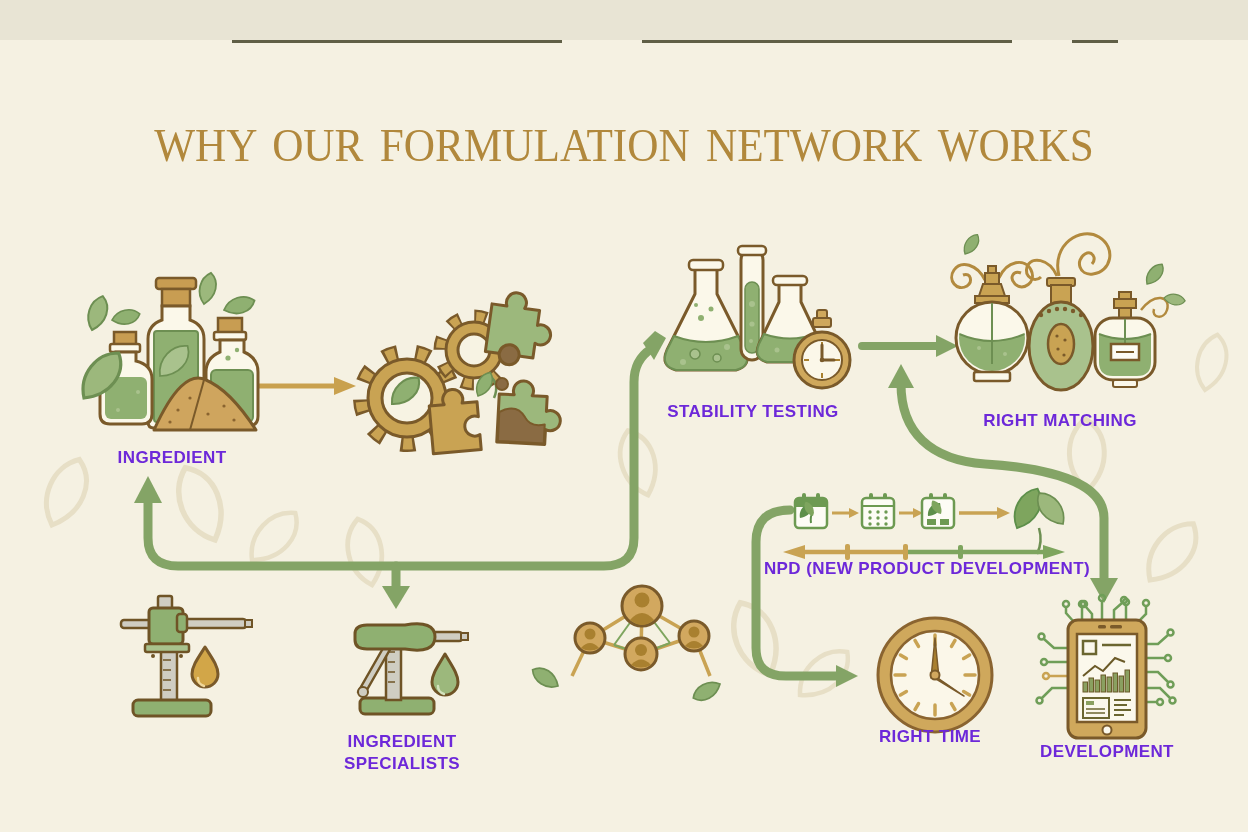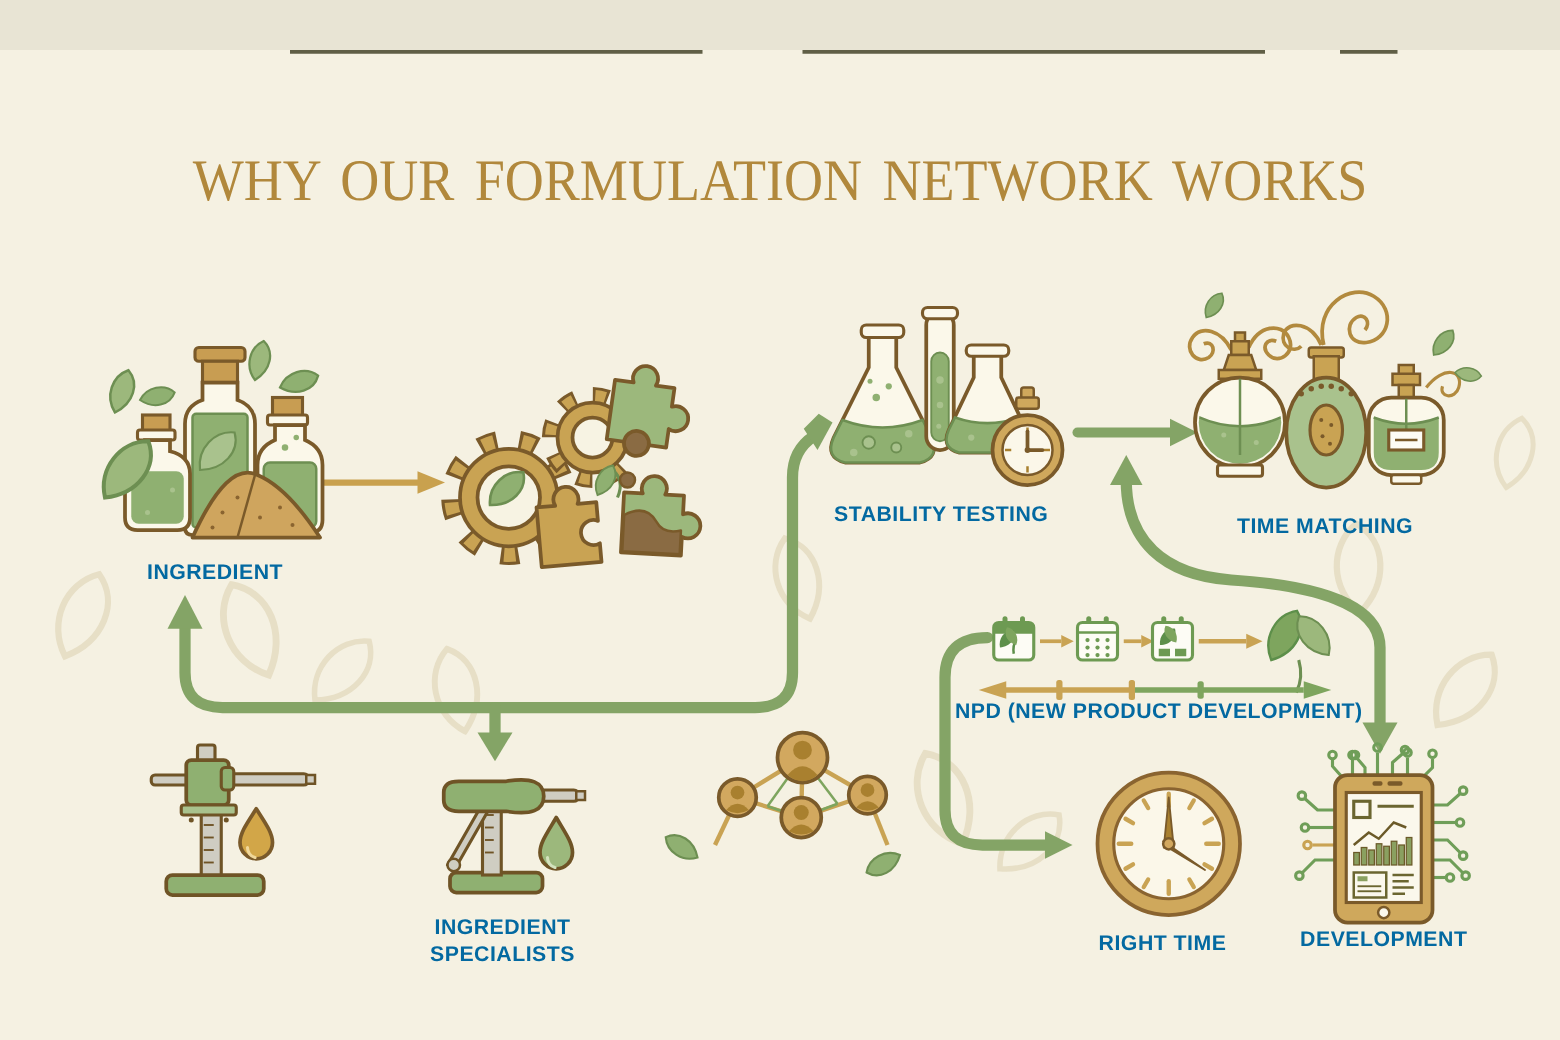--- a/index.html
+++ b/index.html
@@ -11,21 +11,21 @@
   }
   .title{
     position:absolute;left:0;right:0;top:78px;text-align:center;
     font-family:"Liberation Serif", serif;
     font-size:47px;color:#b1883c;letter-spacing:0px;word-spacing:6px;
     transform:scaleX(0.92);transform-origin:50% 50%;
     white-space:nowrap;
   }
   .lbl{
     position:absolute;transform:translateX(-50%);
-    color:#0369a1;font-size:17px;font-weight:600;letter-spacing:.4px;
+    color:#6d28d9;font-size:17px;font-weight:600;letter-spacing:.4px;
     text-align:center;white-space:nowrap;line-height:22px;
   }
   .abs{position:absolute;}
   svg{display:block;overflow:visible;}
   .edge{position:absolute;background:#45452a;height:3px;opacity:.85;}
   .edge.bottom{background:#7a7960;opacity:.55;}
 </style>
 </head>
 <body>
 
@@ -272,21 +272,21 @@
       <rect x="174" y="86" width="12" height="11" fill="#c9a353" stroke="#7a5a2a" stroke-width="2"></rect>
       <rect x="150" y="96" width="60" height="62" rx="18" fill="#fbf8ea" stroke="#7a5a2a" stroke-width="3"></rect>
       <path d="M154,112 Q180,122 206,112 V140 Q206,154 192,154 H168 Q154,154 154,140 Z" fill="#8fb071"></path>
       <path d="M154,112 Q180,122 206,112" fill="none" stroke="#6d8f52" stroke-width="2"></path>
       <line x1="180" y1="97" x2="180" y2="122" stroke="#6d8f52" stroke-width="2"></line>
       <rect x="166" y="122" width="28" height="16" fill="#fdfcf5" stroke="#7a5a2a" stroke-width="2.5"></rect>
       <line x1="171" y1="130" x2="189" y2="130" stroke="#7a5a2a" stroke-width="2"></line>
       <rect x="168" y="158" width="24" height="7" rx="2" fill="#fbf8ea" stroke="#7a5a2a" stroke-width="2"></rect>
     </g>
   </svg>
-  <div class="lbl" style="left:1060px;top:370px">TIME MATCHING</div>
+  <div class="lbl" style="left:1060px;top:370px">RIGHT MATCHING</div>
 
   <svg class="abs" style="left:105px;top:552px" width="365" height="135" viewBox="0 0 365 135">
     <g>
       <rect x="16" y="28" width="32" height="8" rx="3" fill="#cfcdc2" stroke="#6f5426" stroke-width="2.5"></rect>
       <rect x="56" y="44" width="16" height="66" fill="#cfcdc2" stroke="#6f5426" stroke-width="2.5"></rect>
       <g stroke="#6f5426" stroke-width="1.5">
           <line x1="58" y1="58" x2="66" y2="58"></line>
           <line x1="58" y1="68" x2="66" y2="68"></line>
           <line x1="58" y1="78" x2="66" y2="78"></line>
           <line x1="58" y1="88" x2="66" y2="88"></line>
@@ -447,21 +447,21 @@
         <line x1="83" y1="97.6" x2="79.5" y2="91.6"></line>
       <line x1="43" y1="97.6" x2="46.5" y2="91.6"></line>
         <line x1="28.4" y1="83" x2="34.4" y2="79.5"></line>
       <line x1="28.4" y1="43" x2="34.4" y2="46.5"></line>
         <line x1="43" y1="28.4" x2="46.5" y2="34.4"></line>
     </g>
     <polygon points="59,66 67,66 63,26" fill="#a9802f" stroke="#7a5a2a" stroke-width="1.5" stroke-linejoin="round"></polygon>
     <polygon points="58.5,61 65,67.5 92,84" fill="#a9802f" stroke="#7a5a2a" stroke-width="1.5" stroke-linejoin="round"></polygon>
     <circle cx="63" cy="63" r="4.5" fill="#d2a85f" stroke="#7a5a2a" stroke-width="2"></circle>
   </svg>
-  <div class="lbl" style="left:930px;top:704px">RIGHT TIME</div>
+  <div class="lbl" style="left:930px;top:686px">RIGHT TIME</div>
 
   <svg class="abs" style="left:1032px;top:552px" width="150" height="158" viewBox="0 0 150 158">
     <g stroke="#6f9e58" stroke-width="2.5" fill="none">
       <path d="M42,30 L34,21 V16"></path>
         <circle cx="34" cy="12" r="3"></circle>
       <path d="M50,30 V16"></path>
         <circle cx="50" cy="12" r="3"></circle>
       <path d="M60,30 V22 L54,15"></path>
         <circle cx="52" cy="12" r="3"></circle>
       <path d="M70,30 V10"></path>

